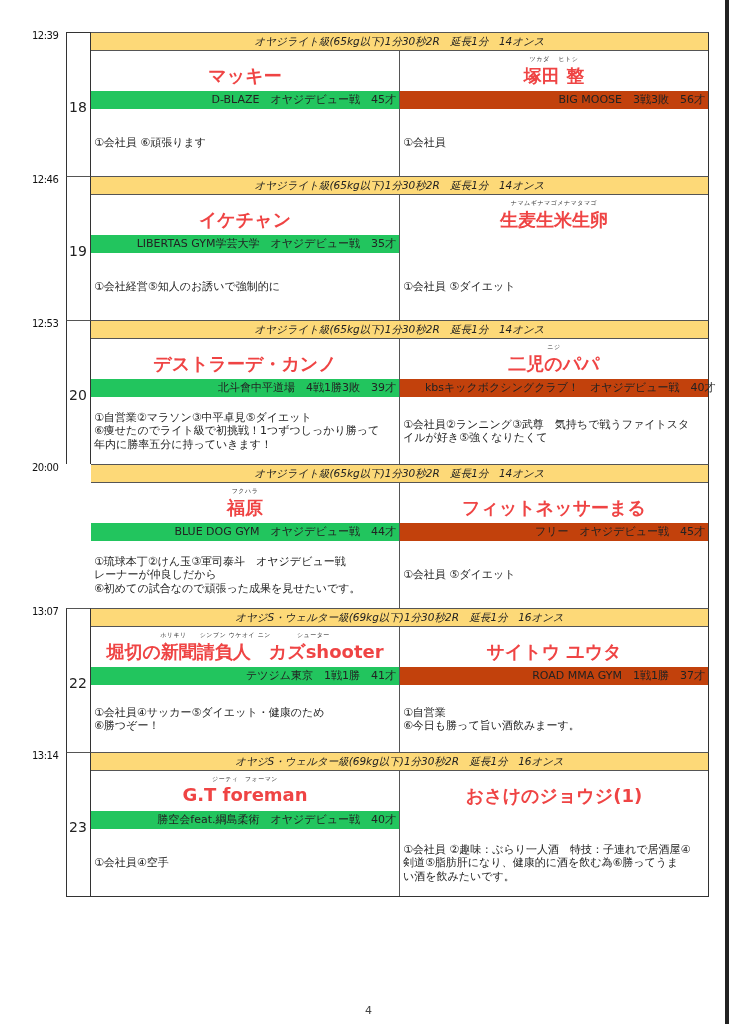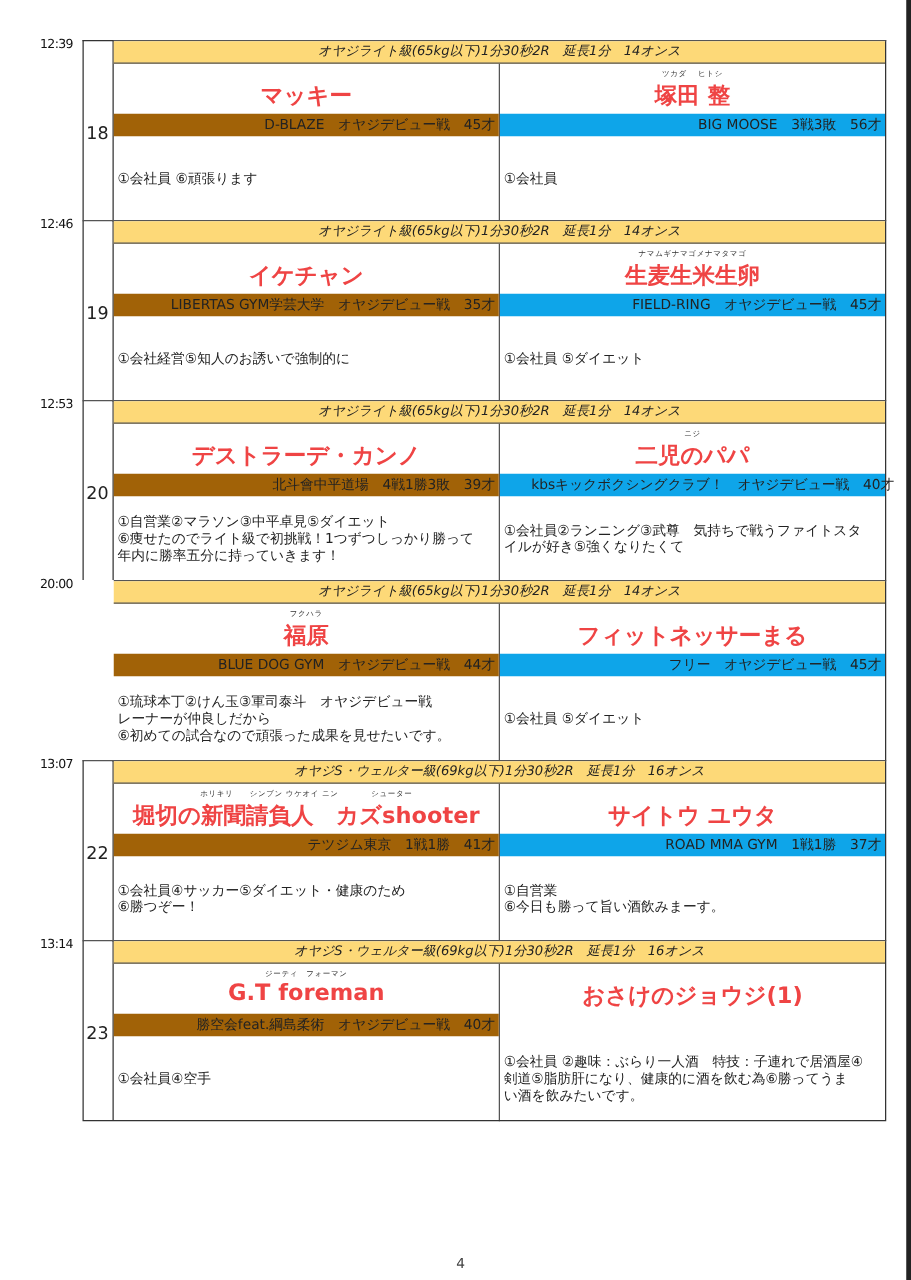--- a/index.html
+++ b/index.html
@@ -52,22 +52,22 @@
   }
   .name {
     position: absolute; left: 0; top: 13px; width: 100%; text-align: center;
     font-size: 18px; font-weight: bold; color: #ef4444; white-space: nowrap;
   }
   .info-bar {
     position: absolute; left: 0; top: 40px; width: 100%; height: 18px;
     text-align: right; font-size: 11px; line-height: 18px; padding-right: 3px; box-sizing: border-box;
     white-space: nowrap; color: #222;
   }
-  .red .info-bar { background: #a16207; }
-  .blue .info-bar { background: #0ea5e9; padding-left: 25px; }
+  .red .info-bar { background: #22c55e; }
+  .blue .info-bar { background: #c2410c; padding-left: 25px; }
   .desc {
     position: absolute; left: 3px; top: 58px; width: 300px; height: 68px;
     display: flex; align-items: center; font-size: 11px; line-height: 13.5px; color: #222;
     white-space: pre-line;
   }
   .table-bottom {
     position: absolute; left: 66px; top: 896px; width: 643px; height: 0; border-top: 1.5px solid #333;
   }
   .page-number {
     position: absolute; left: 365px; top: 1004px; font-size: 11px; color: #444;
@@ -119,21 +119,20 @@
           <div class="name">イケチャン</div>
         </div>
         <div class="info-bar">LIBERTAS GYM学芸大学　オヤジデビュー戦　35才</div>
         <div class="desc">①会社経営⑤知人のお誘いで強制的に</div>
       </div>
       <div class="fighter blue">
         <div class="name-wrap">
           <div class="ruby-line">ナマムギナマゴメナマタマゴ</div>
           <div class="name">生麦生米生卵</div>
         </div>
-        <div class="info-bar">FIELD-RING　オヤジデビュー戦　45才</div>
         <div class="desc">①会社員 ⑤ダイエット</div>
       </div>
     </div>
   </div>
 
   <div class="bout">
     <div class="time">12:53</div>
     <div class="num-col">
       <span class="num">20</span>
     </div>

